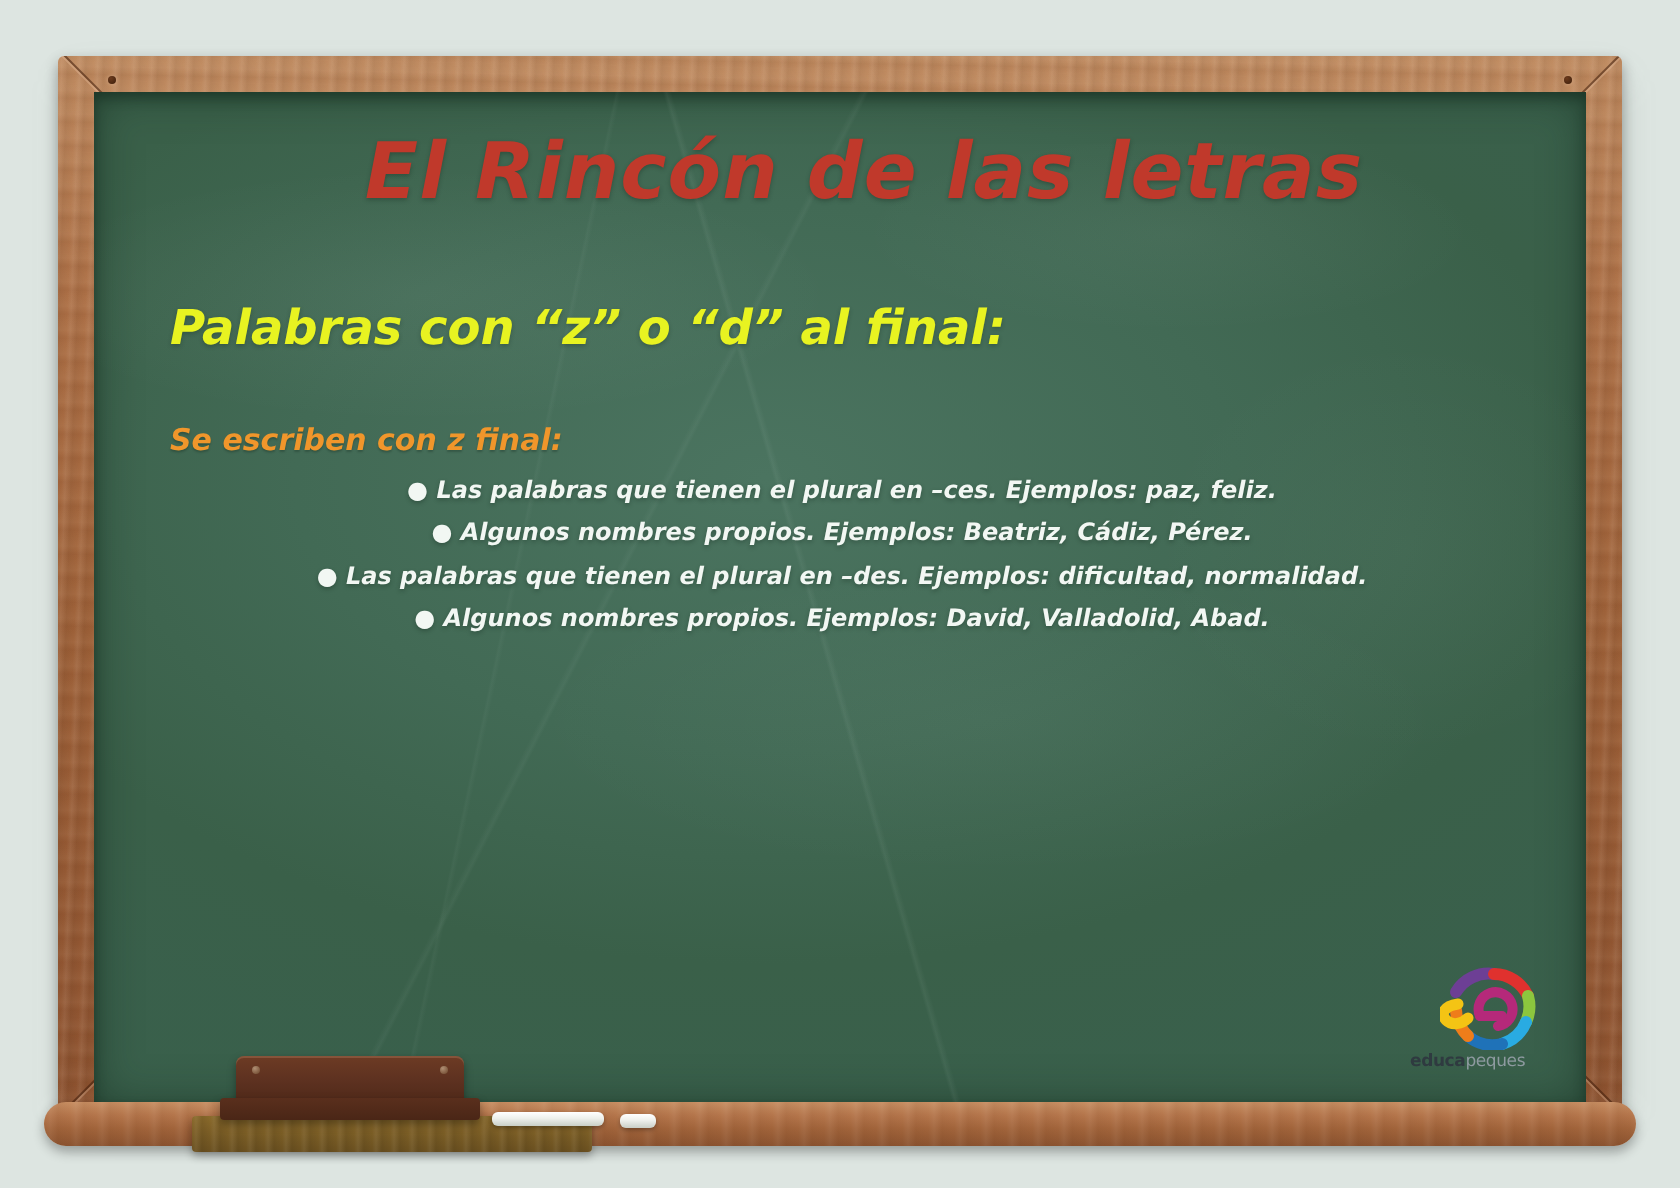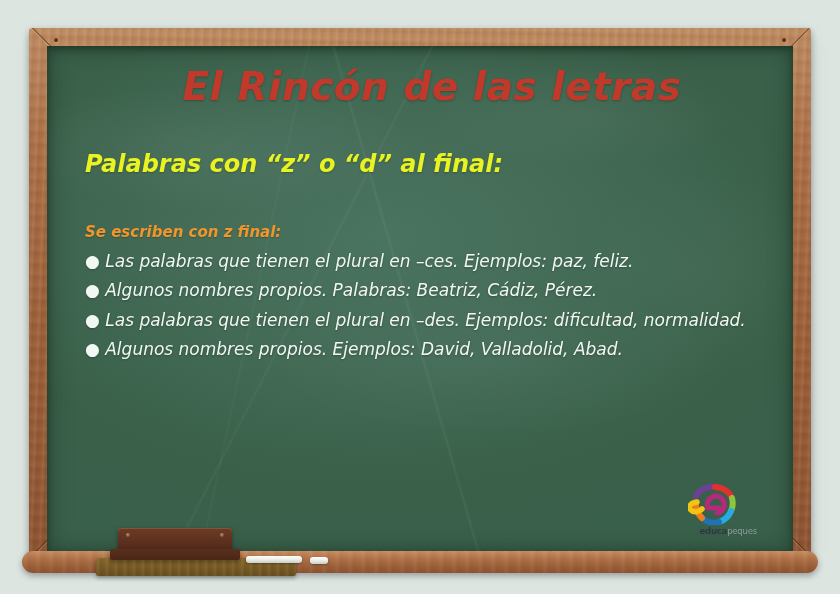--- a/index.html
+++ b/index.html
@@ -143,55 +143,56 @@
     font-family: "DejaVu Sans", sans-serif;
     font-style: italic;
     font-weight: bold;
     font-size: 24px;
     color: #e8f321;
     text-shadow: 0 1px 2px rgba(20,40,30,0.30);
   }
 
   .body-block {
     position: absolute;
-    left: 38px; top: 176px;
+    left: 38px; top: 164px;
     width: 672px;
   }
 
   .sec-head {
     font-family: "DejaVu Sans", sans-serif;
     font-style: italic;
     font-weight: bold;
     font-size: 15px;
     color: #f0962b;
     line-height: 1.45;
     margin-bottom: 4px;
     text-shadow: 0 1px 1px rgba(20,40,30,0.30);
   }
   .sec-head.second { margin-top: 8px; }
 
   .bullet {
     font-family: "DejaVu Sans", sans-serif;
     font-style: italic;
-    font-weight: normal;
-    font-size: 17px;
+    font-weight: bold;
+    font-size: 12px;
     color: #f2f7f3;
     line-height: 1.62;
     margin-bottom: 2px;
     text-shadow: 0 1px 2px rgba(18,38,26,0.35);
     text-indent: 0;
+    text-align: center;
   }
 
   
   .logo {
     position: absolute;
-    right: 36px; bottom: 8px;
+    right: 4px; bottom: 8px;
     width: 84px; height: 62px;
     z-index: 4;
-    text-align: right;
+    text-align: left;
   }
   .logo svg { display:block; margin: 0 auto; }
   .logo-text {
     margin-top: 1px;
     font-family: "DejaVu Sans", sans-serif;
     font-size: 8.5px;
     letter-spacing: -0.2px;
     white-space: nowrap;
   }
   .logo-text .b { font-weight: bold; color: #2f3a40; }
@@ -313,21 +314,21 @@
       <div class="title">El Rincón de las letras</div>
 
       <div class="subtitle">Palabras con “z” o “d” al final:</div>
 
       <div class="body-block">
 
         <div class="sec-head">Se escriben con z final:</div>
 
         <div class="bullet">● Las palabras que tienen el plural en –ces. Ejemplos: paz, feliz.</div>
 
-        <div class="bullet">● Algunos nombres propios. Palabras: Beatriz, Cádiz, Pérez.</div>
+        <div class="bullet">● Algunos nombres propios. Ejemplos: Beatriz, Cádiz, Pérez.</div>
 
 
         <div class="bullet">● Las palabras que tienen el plural en –des. Ejemplos: dificultad, normalidad.</div>
 
         <div class="bullet">● Algunos nombres propios. Ejemplos: David, Valladolid, Abad.</div>
 
       </div>
     </div>
 
     <div class="logo">

